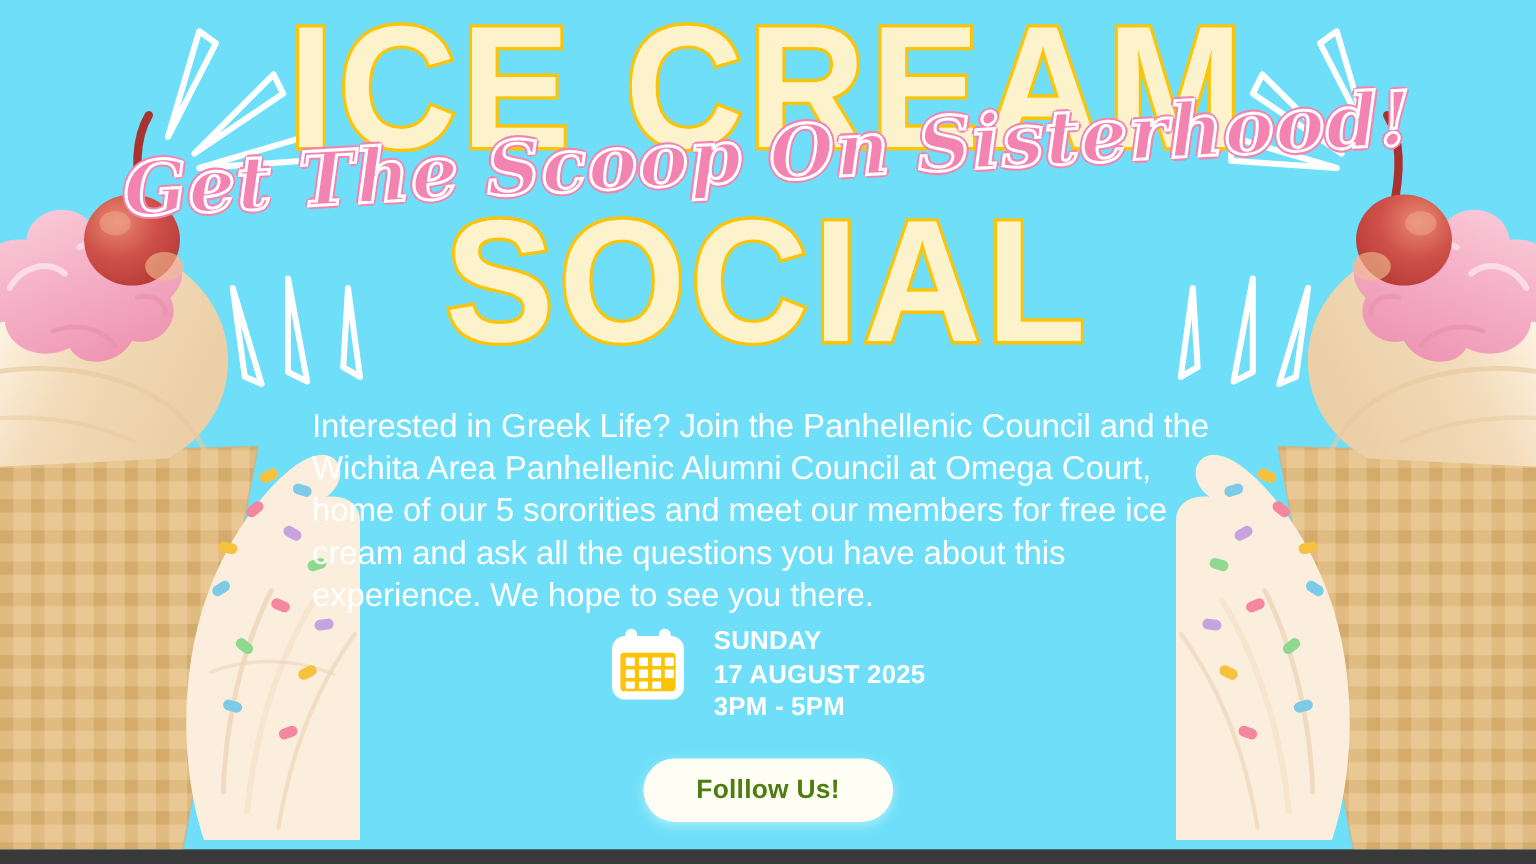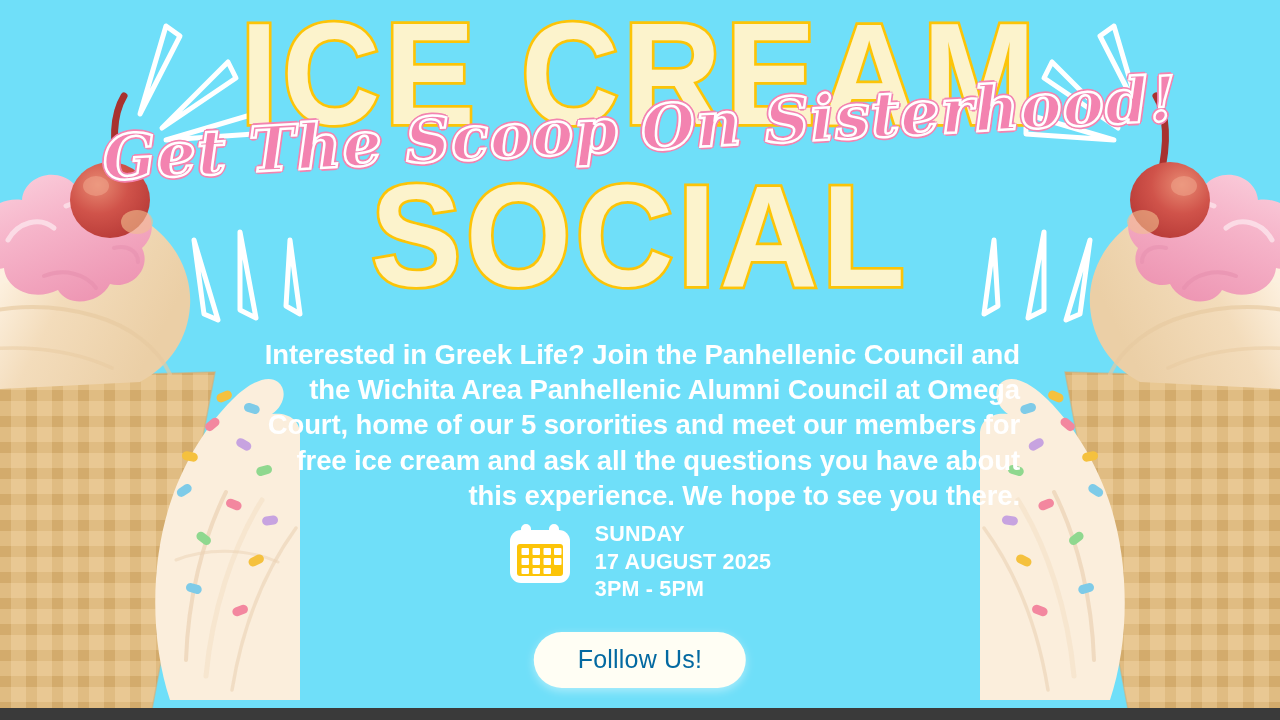--- a/index.html
+++ b/index.html
@@ -90,23 +90,23 @@
   }
 
   
   .body-copy {
     position: absolute;
     left: 50%;
     transform: translateX(-50%);
     top: 309px;
     width: 760px;
     z-index: 7;
-    text-align: right;
+    text-align: left;
     color: #ffffff;
-    font-weight: 700;
+    font-weight: 400;
     font-size: 27.5px;
     line-height: 1.29;
     letter-spacing: -0.1px;
     text-rendering: optimizeLegibility;
   }
 
   
   .info-row {
     position: absolute;
     top: 520px;
@@ -141,23 +141,23 @@
     background: #FFFEF4;
     border-radius: 40px;
     padding: 13px 44px 14px;
     display: flex;
     align-items: baseline;
     gap: 18px;
     z-index: 8;
     box-shadow: 0 3px 10px rgba(255,255,255,0.45);
   }
   .follow-label {
-    color: #0369a1;
-    font-weight: 400;
-    font-size: 25px;
+    color: #4d7c0f;
+    font-weight: 700;
+    font-size: 22px;
     letter-spacing: 0.2px;
   }
   .follow-handle {
     color: #FCC408;
     font-weight: 700;
     font-size: 22px;
     letter-spacing: 0.1px;
   }
 </style>
 </head>

